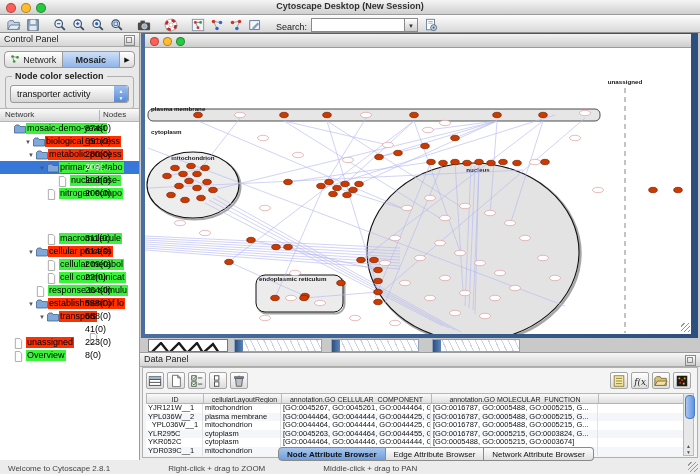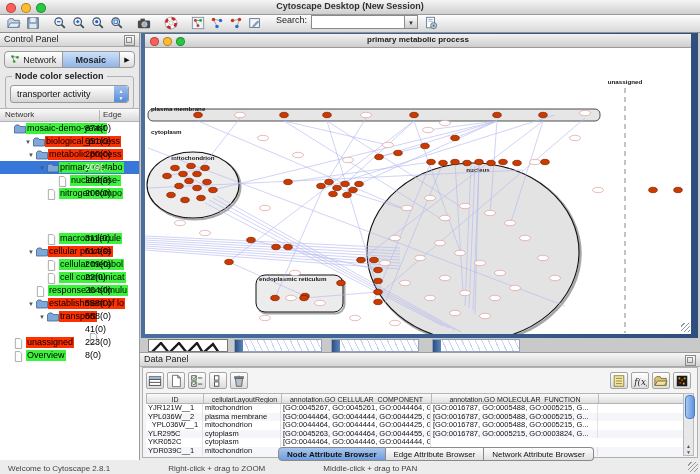--- a/index.html
+++ b/index.html
@@ -10,21 +10,21 @@
   .titlebar{position:absolute;left:0;top:0;width:700px;height:14px;
     background:linear-gradient(#f5f5f5,#cfcfcf);border-bottom:1px solid #9a9a9a;}
   .titlebar .title{position:absolute;left:0;right:0;top:1px;text-align:center;
     font-size:9px;font-weight:bold;color:#303030;}
   .lights{position:absolute;left:6px;top:3px;display:flex;gap:5px;}
   .light{width:8px;height:8px;border-radius:50%;border:0.5px solid rgba(0,0,0,.3);}
   .l-red{background:#ff5f57}.l-yel{background:#febc2e}.l-grn{background:#28c840}
   
   .toolbar{position:absolute;left:0;top:15px;width:700px;height:18px;
     background:linear-gradient(#fdfdfd,#d8d8d8);border-bottom:1px solid #8f8f8f;
-    display:flex;align-items:flex-start;padding-left:6px;box-sizing:border-box;}
+    display:flex;align-items:flex-end;padding-left:6px;box-sizing:border-box;}
   .tb-group{display:flex;gap:3px;margin-right:11px;align-items:center;}
   .tb-btn{width:16px;height:15px;padding:0;border:none;background:transparent;cursor:pointer;}
   .tb-btn svg{width:14px;height:14px;display:block;margin:auto;}
   .search-label{font-size:9px;color:#222;margin:0 4px 0 2px;}
   .search-combo{display:flex;align-items:center;}
   .search-input{width:88px;height:12px;border:1px solid #8a8a8a;background:#fff;
     font-size:9px;padding:0 2px;}
   .combo-arrow{width:13px;height:14px;border:1px solid #8a8a8a;border-left:none;
     background:linear-gradient(#fff,#ccc);font-size:6px;line-height:14px;text-align:center;color:#333;padding:0;}
   
@@ -288,21 +288,21 @@
       <span class="dd-cap">▲<br>▼</span>
     </div>
   </div>
   <div class="checkrow">
     <span class="checkbox">✓</span>
     <label>Select nodes</label>
   </div>
   <div class="tree-wrap">
     <div class="tree-head">
       <span class="th1">Network</span>
-      <span class="th2">Edge</span>
+      <span class="th2">Nodes</span>
     </div>
     <div id="tree-rows">
         <div class="tree-row" style="padding-left: 4px;">
           <span class="tr-arrow"></span>
           <span class="tr-icon">
             <svg width="12" height="10" viewBox="0 0 12 10">
               <path d="M0.5 2.5l1.5-1.5h3l1 1.5h5.5v6.5H0.5z" fill="#7fa7d8" stroke="#3f6391" stroke-width="0.8"></path>
             </svg>
           </span>
           <span class="tr-label" style="background: rgb(61, 242, 61);">mosaic-demo-yeast</span>
@@ -482,21 +482,20 @@
         <span class="frag-body"></span>
       </div>
   </div>
   <div class="net-window">
     <div class="nw-titlebar">
       <span class="nw-lights">
         <span class="light l-red"></span>
         <span class="light l-yel"></span>
         <span class="light l-grn"></span>
       </span>
-      <span class="title">primary metabolic process</span>
     </div>
     <svg class="nw-canvas" id="net-canvas" viewBox="0 0 546 286">
         <rect x="3" y="61" width="452" height="12" rx="5" fill="#e6e6e6" stroke="#222" stroke-width="0.8"></rect>
         <text x="6" y="63" font-size="6.2" font-weight="bold" fill="#111" font-family="Liberation Sans, sans-serif" text-anchor="start">plasma membrane</text>
         <text x="6" y="86" font-size="6.2" font-weight="bold" fill="#111" font-family="Liberation Sans, sans-serif" text-anchor="start">cytoplasm</text>
         <ellipse cx="49.5" cy="138.5" rx="46" ry="33" fill="none" stroke="rgba(0,0,0,0.35)" stroke-width="2"></ellipse>
         <ellipse cx="48" cy="137" rx="46" ry="33" fill="#ededed" stroke="#111" stroke-width="1.1"></ellipse>
         <text x="48" y="112" font-size="6.2" font-weight="bold" fill="#111" font-family="Liberation Sans, sans-serif" text-anchor="middle">mitochondrion</text>
         <ellipse cx="329.5" cy="205.5" rx="106" ry="89" fill="none" stroke="rgba(0,0,0,0.35)" stroke-width="2.5"></ellipse>
         <ellipse cx="328" cy="204" rx="106" ry="89" fill="#e3e3e3" stroke="#111" stroke-width="1.1"></ellipse>
@@ -770,20 +769,21 @@
           <div class="dt-row">
             <div class="dt-cell c0" style="width: 57px;">YLR295C</div>
             <div class="dt-cell c1" style="width: 78px;">cytoplasm</div>
             <div class="dt-cell c2" style="width: 150px;">[GO:0045263, GO:0044464, GO:0044455, G...</div>
             <div class="dt-cell c3" style="width: 167px;">[GO:0016787, GO:0005215, GO:0003824, G...</div>
           </div>
           <div class="dt-row">
             <div class="dt-cell c0" style="width: 57px;">YKR052C</div>
             <div class="dt-cell c1" style="width: 78px;">cytoplasm</div>
             <div class="dt-cell c2" style="width: 150px;">[GO:0044464, GO:0044446, GO:0044444, G...</div>
+            <div class="dt-cell c3" style="width: 167px;">[GO:0005488, GO:0005215, GO:0003674]</div>
           </div>
           <div class="dt-row">
             <div class="dt-cell c0" style="width: 57px;">YDR039C__1</div>
             <div class="dt-cell c1" style="width: 78px;">mitochondrion</div>
             <div class="dt-cell c2" style="width: 150px;">[GO:0044464, GO:0044444, GO:0044425, G...</div>
             <div class="dt-cell c3" style="width: 167px;">[GO:0016787, GO:0005488, GO:0005215, G...</div>
           </div>
         </div>
     </div>
     <div class="dp-scroll">

